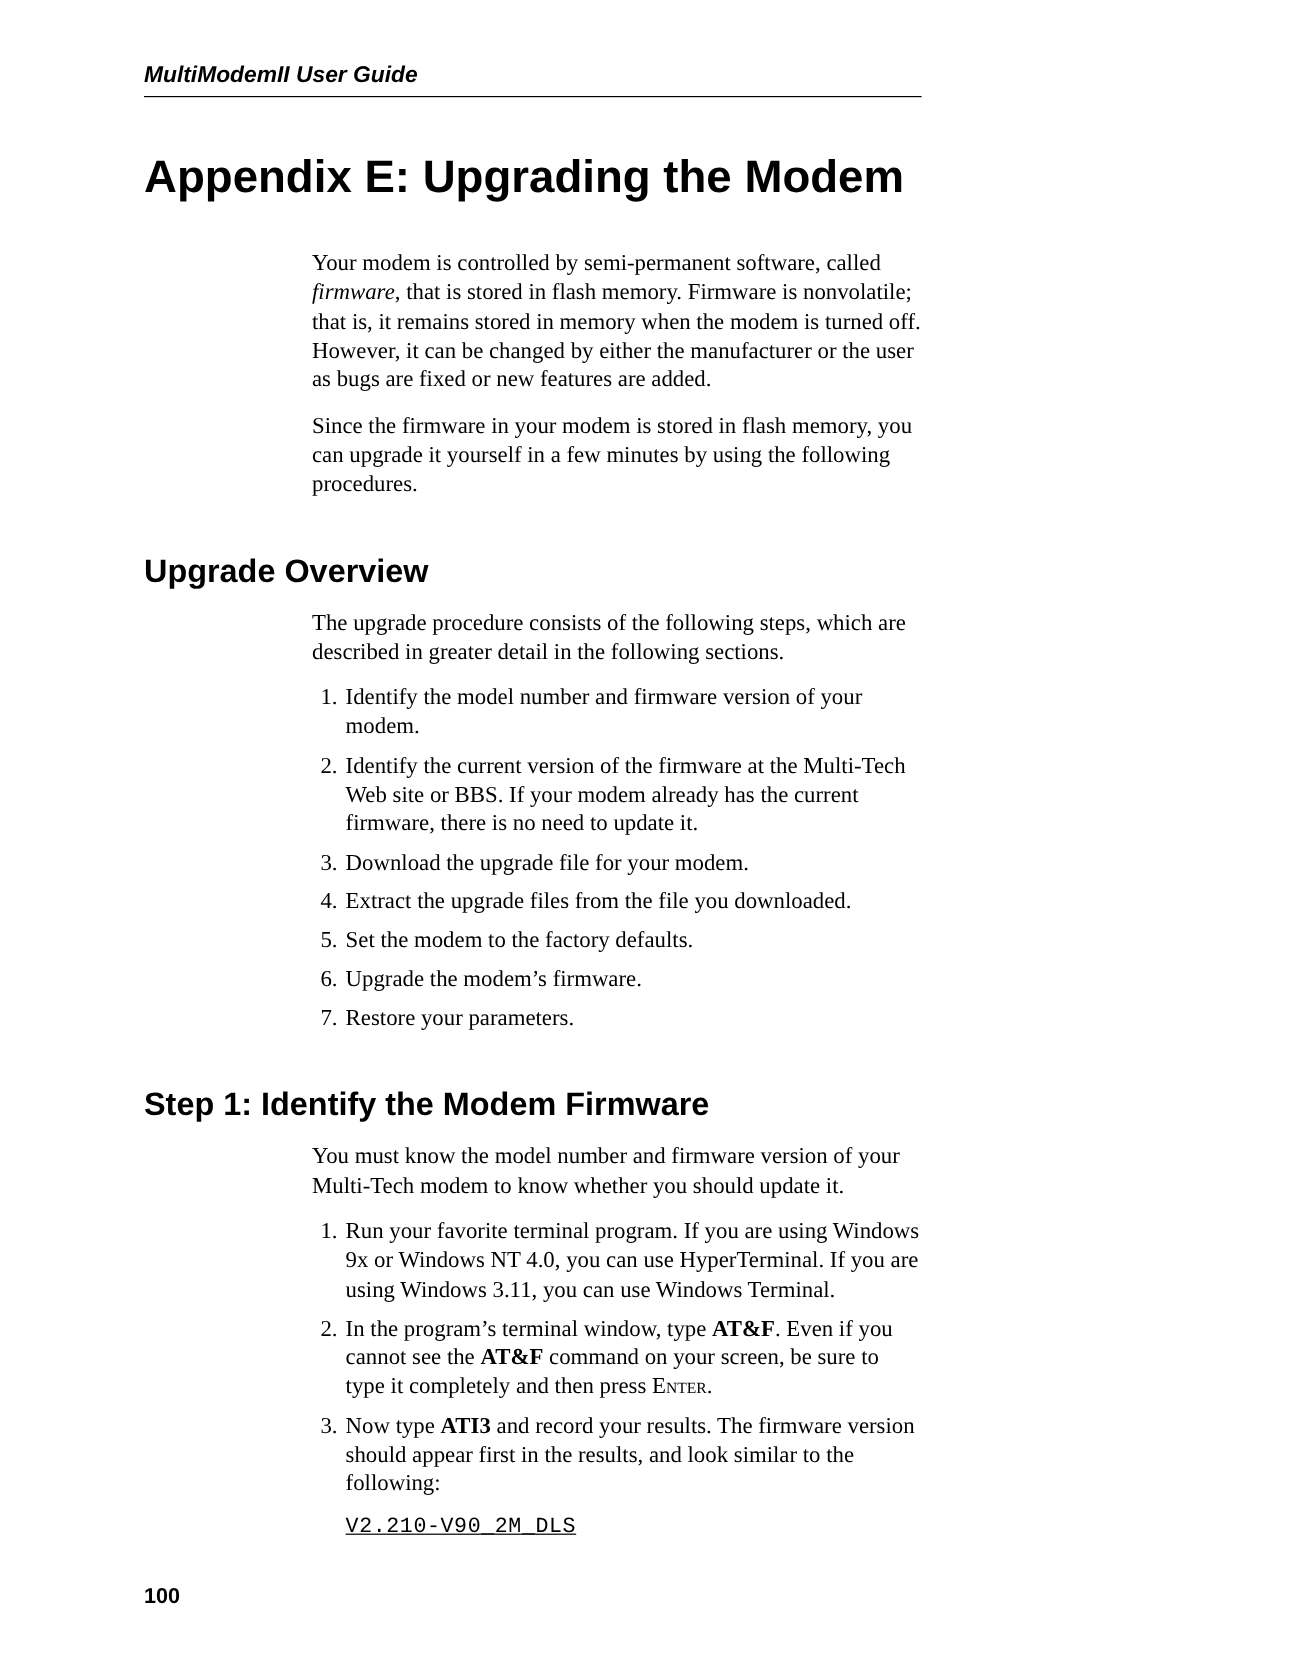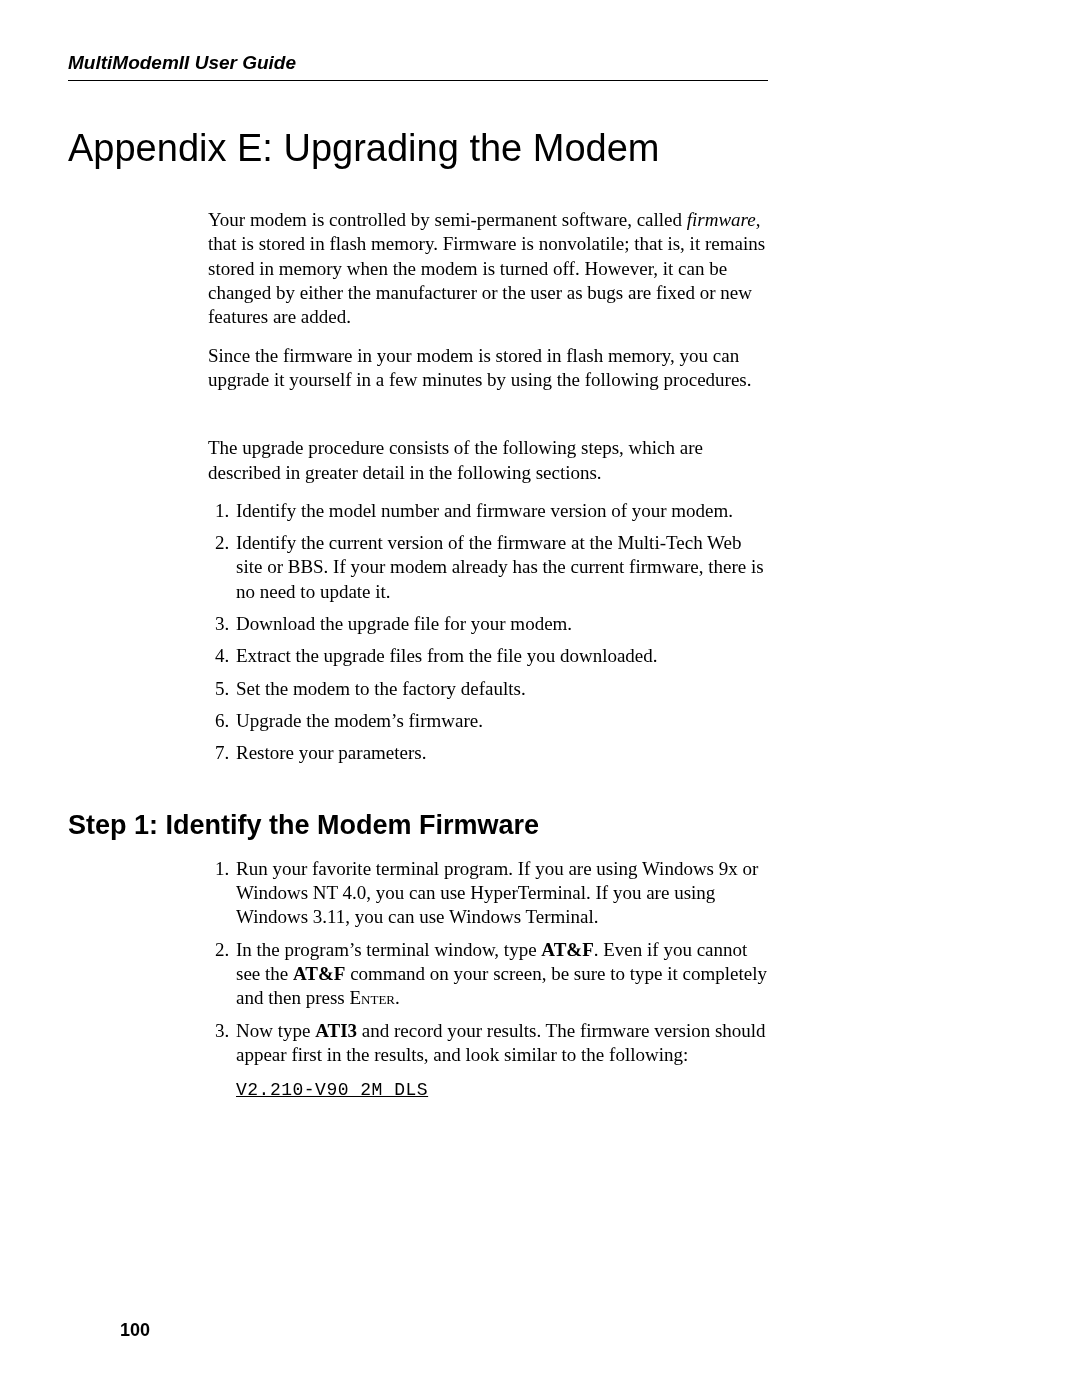--- a/index.html
+++ b/index.html
@@ -7,34 +7,34 @@
     padding: 0;
     background: #ffffff;
     font-family: "Palatino Linotype", "Book Antiqua", Palatino, Georgia, serif;
     color: #000;
   }
   .page {
     width: 888px;
     height: 1397px;
     position: relative;
     box-sizing: border-box;
-    padding: 52px 120px 40px 68px;
+    padding: 52px 120px 40px 120px;
   }
   .running-head {
     font-family: Arial, Helvetica, sans-serif;
     font-weight: bold;
     font-style: italic;
     font-size: 19px;
     padding-bottom: 6px;
     border-bottom: 1px solid #000;
     margin-bottom: 46px;
   }
   h1.title {
     font-family: Arial, Helvetica, sans-serif;
-    font-weight: normal;
+    font-weight: bold;
     font-size: 38px;
     margin: 0 0 38px 0;
     letter-spacing: 0px;
   }
   h2.section {
     font-family: Arial, Helvetica, sans-serif;
     font-weight: bold;
     font-size: 27px;
     margin: 0 0 16px 0;
   }
@@ -86,37 +86,39 @@
 
   <div class="body-block">
     <p class="para">
       <span>Your modem is controlled by semi-permanent software, called </span><em>firmware</em><span>, that is stored in flash memory. Firmware is nonvolatile; that is, it remains stored in memory when the modem is turned off. However, it can be changed by either the manufacturer or the user as bugs are fixed or new features are added.</span>
     </p>
     <p class="para">Since the firmware in your modem is stored in flash memory, you can upgrade it yourself in a few minutes by using the following procedures.</p>
   </div>
 
   <div class="section-gap"></div>
 
+  <h2 class="section">Upgrade Overview</h2>
   <div class="body-block">
     <p class="para">The upgrade procedure consists of the following steps, which are described in greater detail in the following sections.</p>
     <ol class="steps">
       <li>Identify the model number and firmware version of your modem.</li>
       <li>Identify the current version of the firmware at the Multi-Tech Web site or BBS. If your modem already has the current firmware, there is no need to update it.</li>
       <li>Download the upgrade file for your modem.</li>
       <li>Extract the upgrade files from the file you downloaded.</li>
       <li>Set the modem to the factory defaults.</li>
       <li>Upgrade the modem’s firmware.</li>
       <li>Restore your parameters.</li>
     </ol>
   </div>
 
   <div class="section-gap"></div>
 
   <h2 class="section">Step 1: Identify the Modem Firmware</h2>
   <div class="body-block">
+    <p class="para">You must know the model number and firmware version of your Multi-Tech modem to know whether you should update it.</p>
     <ol class="steps">
       <li>Run your favorite terminal program. If you are using Windows 9x or Windows NT 4.0, you can use HyperTerminal. If you are using Windows 3.11, you can use Windows Terminal.</li>
       <li>
         <span>In the program’s terminal window, type </span><strong>AT&amp;F</strong><span>. Even if you cannot see the </span><strong>AT&amp;F</strong><span> command on your screen, be sure to type it completely and then press </span><span class="smallcaps">Enter</span><span>.</span>
       </li>
       <li>
         <span>Now type </span><strong>ATI3</strong><span> and record your results. The firmware version should appear first in the results, and look similar to the following:</span>
         <div style="height:10px"></div>
         <span class="mono">V2.210-V90_2M_DLS</span>
       </li>

